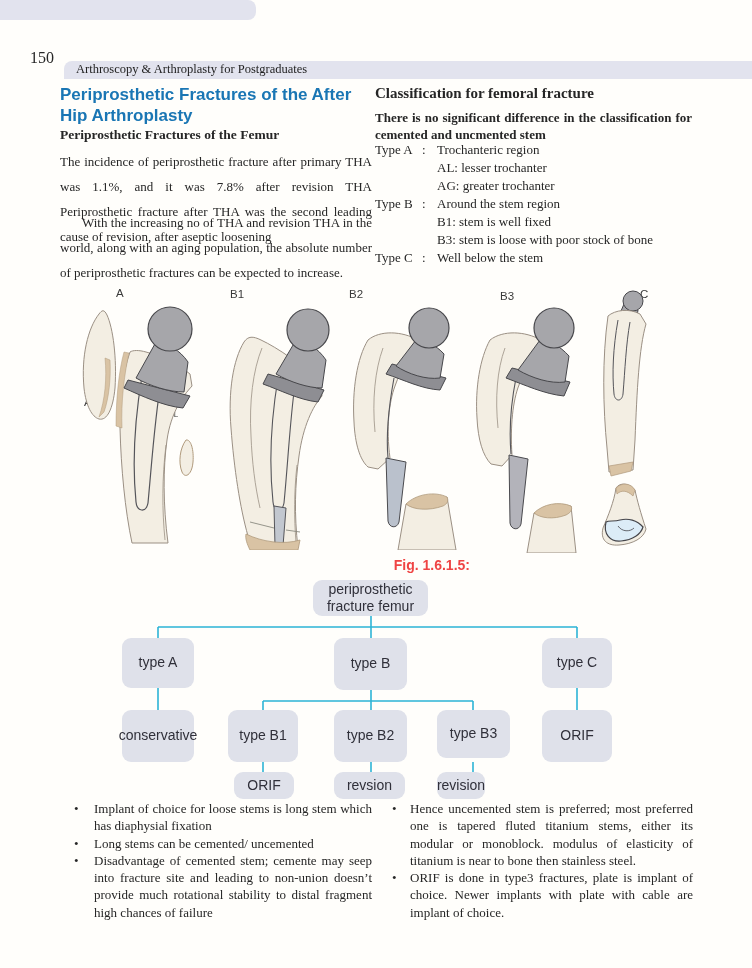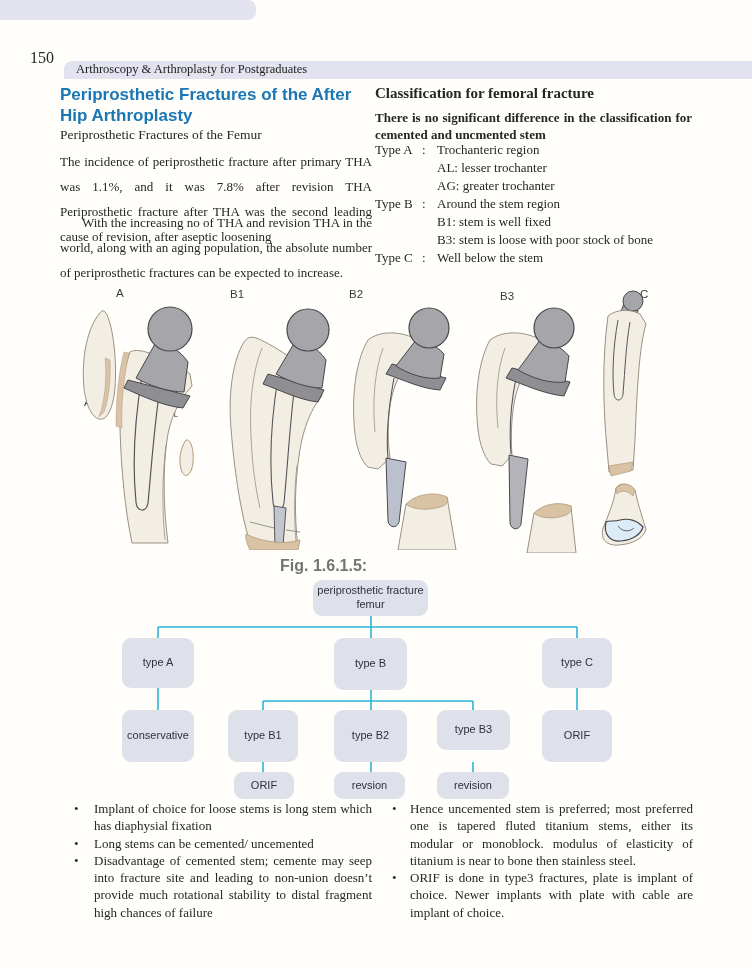--- a/index.html
+++ b/index.html
@@ -7,40 +7,40 @@
         font-family:"Liberation Serif", serif;color:#262626;}
   .abs{position:absolute;}
   
   .band1{left:0;top:48;width:256px;height:20px;background:var(--band);border-radius:0 8px 8px 0;}
   .band2{left:64px;top:61px;width:688px;height:18px;background:var(--band);border-radius:8px 0 0 0;}
   .pagenum{left:30px;top:49px;font-size:16px;text-align:right;}
   .runtitle{left:76px;top:62px;font-size:12.5px;color:#1d1d1d;}
   
   .h-blue{left:60px;top:85px;width:316px;font-family:"Liberation Sans",sans-serif;
           font-weight:bold;font-size:17px;line-height:1.22;color:var(--accent);}
-  .subhead{left:60px;top:127px;width:312px;font-weight:normal;font-size:13.5px;}
+  .subhead{left:60px;top:127px;width:312px;font-weight:bold;font-size:13.5px;}
   .para{font-size:13px;line-height:25px;text-align:justify;}
   .para1{left:60px;top:149px;width:312px;}
   .para2{left:60px;top:210px;width:312px;text-indent:22px;}
   
   .h-class{left:375px;top:85px;width:318px;font-weight:bold;font-size:15px;}
   .intro{left:375px;top:109px;width:317px;font-weight:bold;font-size:13px;line-height:17.3px;text-align:justify;}
   .types{left:375px;top:141px;width:317px;font-size:13px;line-height:18px;}
   .trow{display:grid;grid-template-columns:47px 15px 1fr;}
   .tsub{padding-left:62px;}
   
   .figlab{font-family:"Liberation Sans",sans-serif;font-size:11.5px;color:#3a3a3a;}
   .figlab sub{font-size:8px;}
   
-  .caption{left:280px;top:557px;width:190px;text-align:left;font-family:"Liberation Sans",sans-serif;
-           font-weight:bold;font-size:16px;color:#737373;}
+  .caption{left:280px;top:557px;width:190px;text-align:right;font-family:"Liberation Sans",sans-serif;
+           font-weight:bold;font-size:14px;color:#ef4444;}
   
   .fbox{display:flex;align-items:center;justify-content:center;text-align:center;
         background:var(--fbox);border-radius:9px;font-family:"Liberation Sans",sans-serif;
-        font-size:11px;color:#30303a;line-height:1.25;padding:1px 4px;box-sizing:border-box;}
+        font-size:14px;color:#30303a;line-height:1.25;padding:1px 4px;box-sizing:border-box;}
   
   .blist{font-size:13px;line-height:17.3px;}
   .bullet{display:grid;grid-template-columns:34px 1fr;}
   .blist-r .bullet{grid-template-columns:28px 1fr;}
   .bmark{padding-left:14px;}
   .blist-r .bmark{padding-left:10px;}
   .btext{text-align:justify;}
   svg{display:block;}
 </style>
 </head>
@@ -160,25 +160,25 @@
              M577,688 V710 M263,762 V772 M371,762 V772 M473,762 V772" style="fill:none;stroke:var(--line);stroke-width:1.6"></path>
   </svg>
 
   <div class="abs fbox" style="left:313px;top:580px;width:115px;height:36px;">periprosthetic fracture femur</div>
   <div class="abs fbox" style="left:122px;top:638px;width:72px;height:50px;">type A</div>
   <div class="abs fbox" style="left:334px;top:638px;width:73px;height:52px;">type B</div>
   <div class="abs fbox" style="left:542px;top:638px;width:70px;height:50px;">type C</div>
   <div class="abs fbox" style="left:122px;top:710px;width:72px;height:52px;">conservative</div>
   <div class="abs fbox" style="left:228px;top:710px;width:70px;height:52px;text-align:right;">type B1</div>
   <div class="abs fbox" style="left:334px;top:710px;width:73px;height:52px;">type B2</div>
-  <div class="abs fbox" style="left:437px;top:710px;width:73px;height:40px;">type B3</div>
+  <div class="abs fbox" style="left:437px;top:710px;width:73px;height:48px;">type B3</div>
   <div class="abs fbox" style="left:542px;top:710px;width:70px;height:52px;">ORIF</div>
   <div class="abs fbox" style="left:234px;top:772px;width:60px;height:27px;">ORIF</div>
   <div class="abs fbox" style="left:334px;top:772px;width:71px;height:27px;">revsion</div>
-  <div class="abs fbox" style="left:437px;top:772px;width:72px;height:27px;">revision</div>
+  <div class="abs fbox" style="left:437px;top:772px;width:48px;height:27px;">revision</div>
 
   <div class="abs blist" style="left:60px;top:800px;width:312px;">
     <div class="bullet">
       <span class="bmark">•</span>
       <span class="btext">Implant of choice for loose stems is long stem which has diaphysial fixation</span>
     </div>
     <div class="bullet">
       <span class="bmark">•</span>
       <span class="btext">Long stems can be cemented/ uncemented</span>
     </div>

